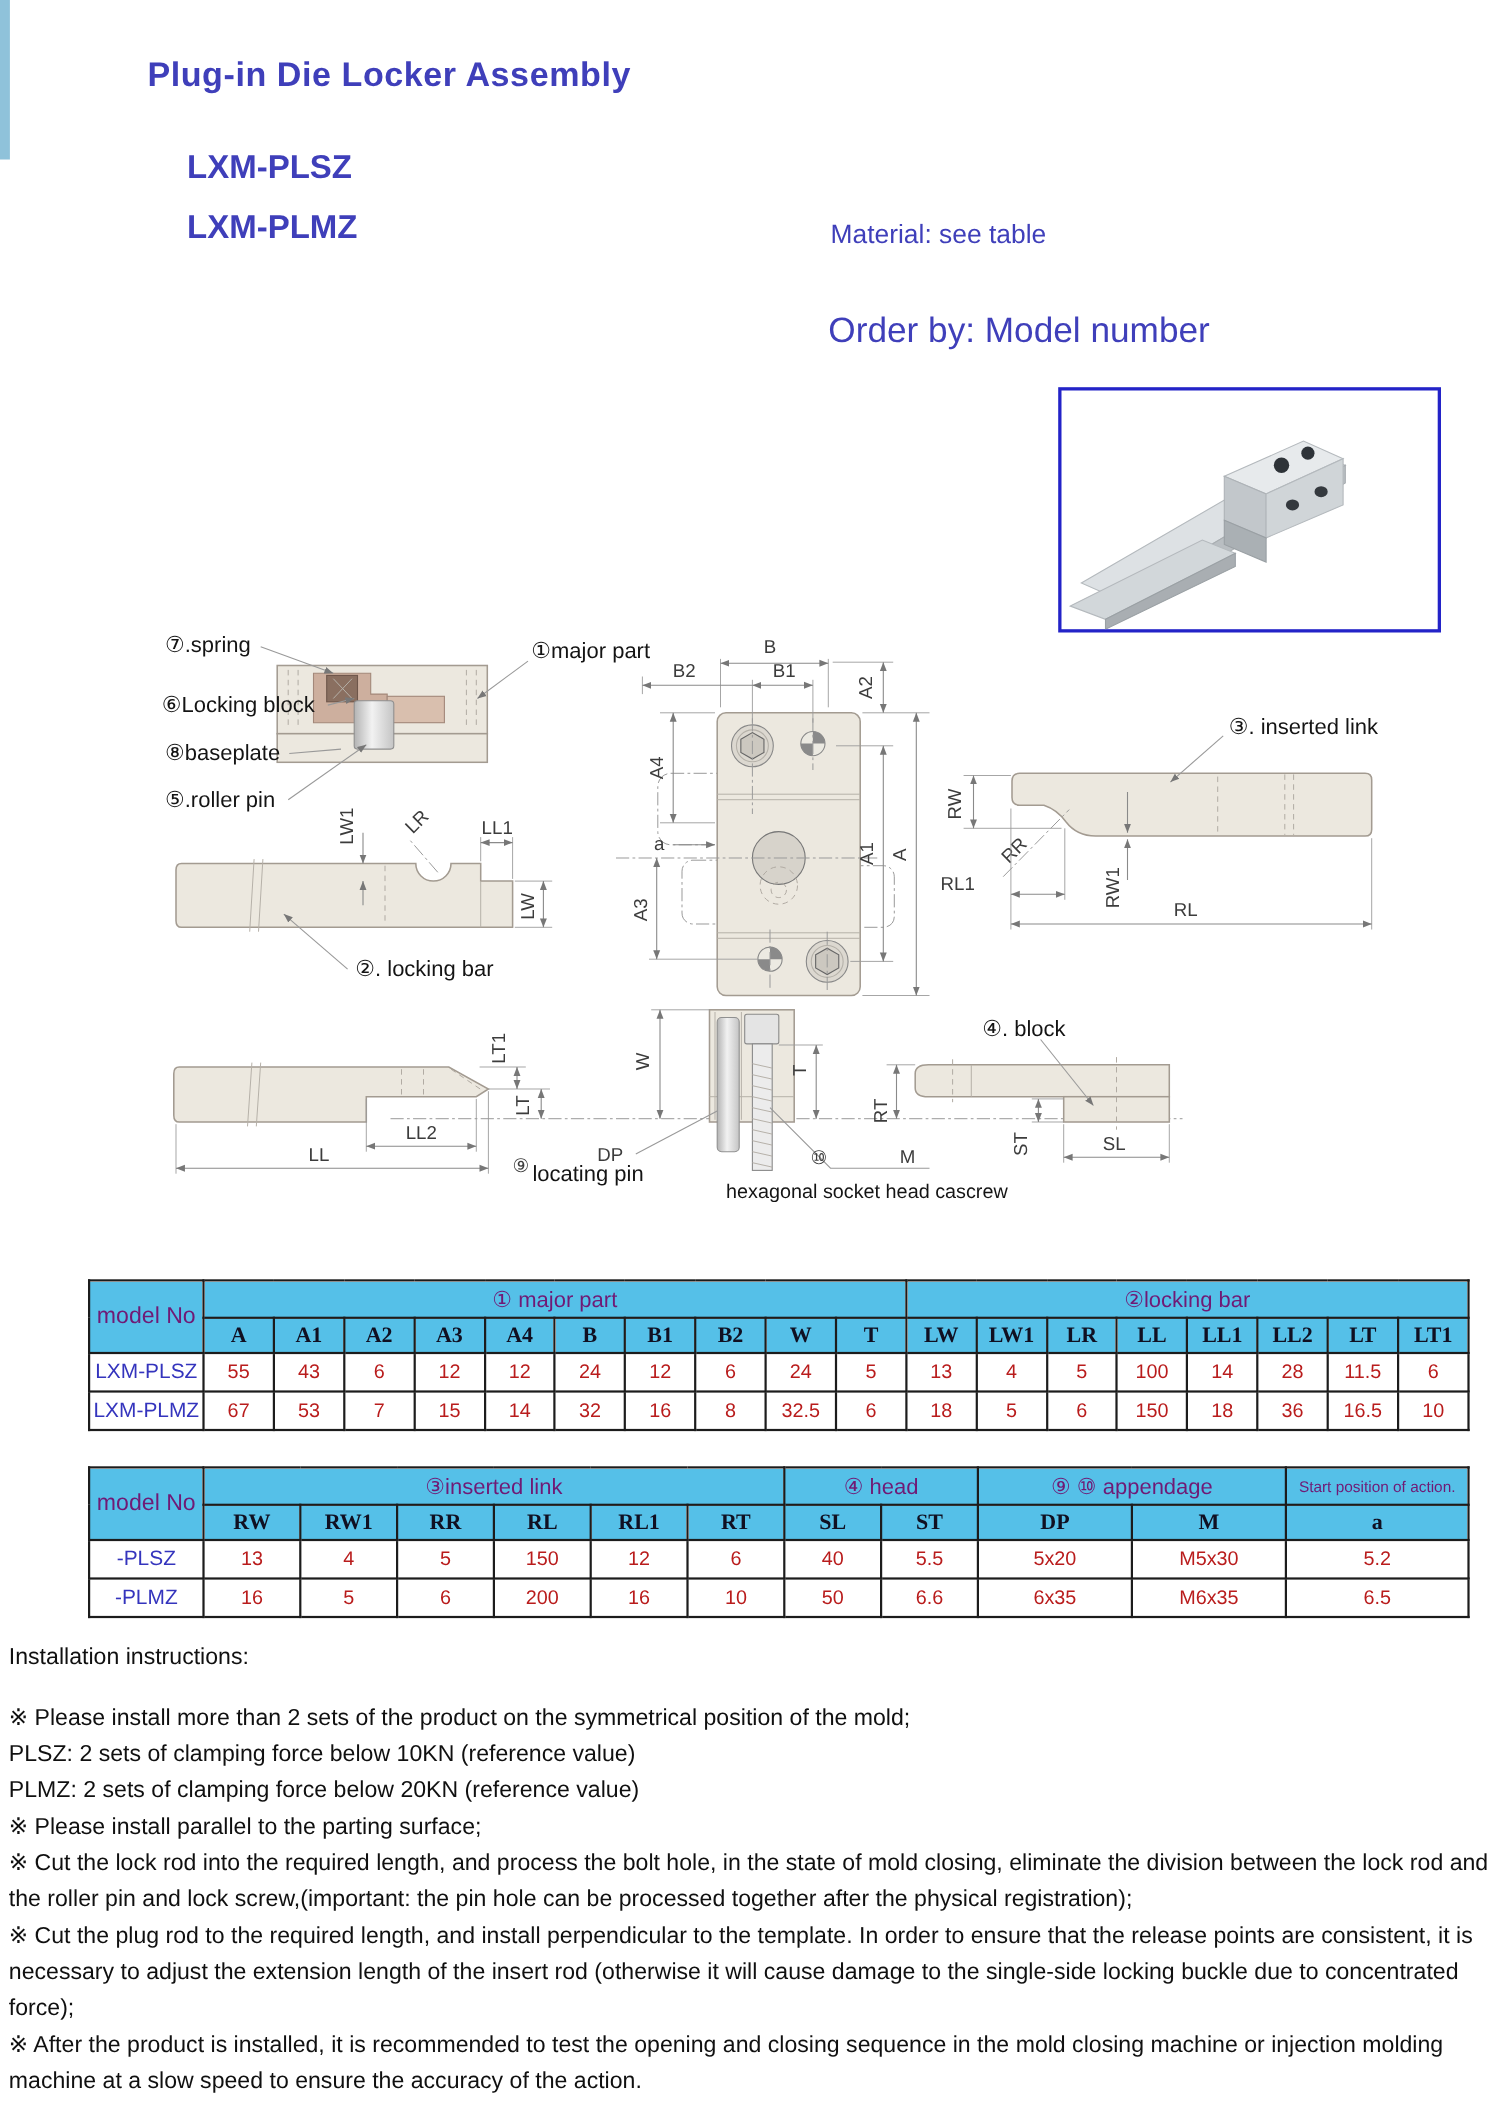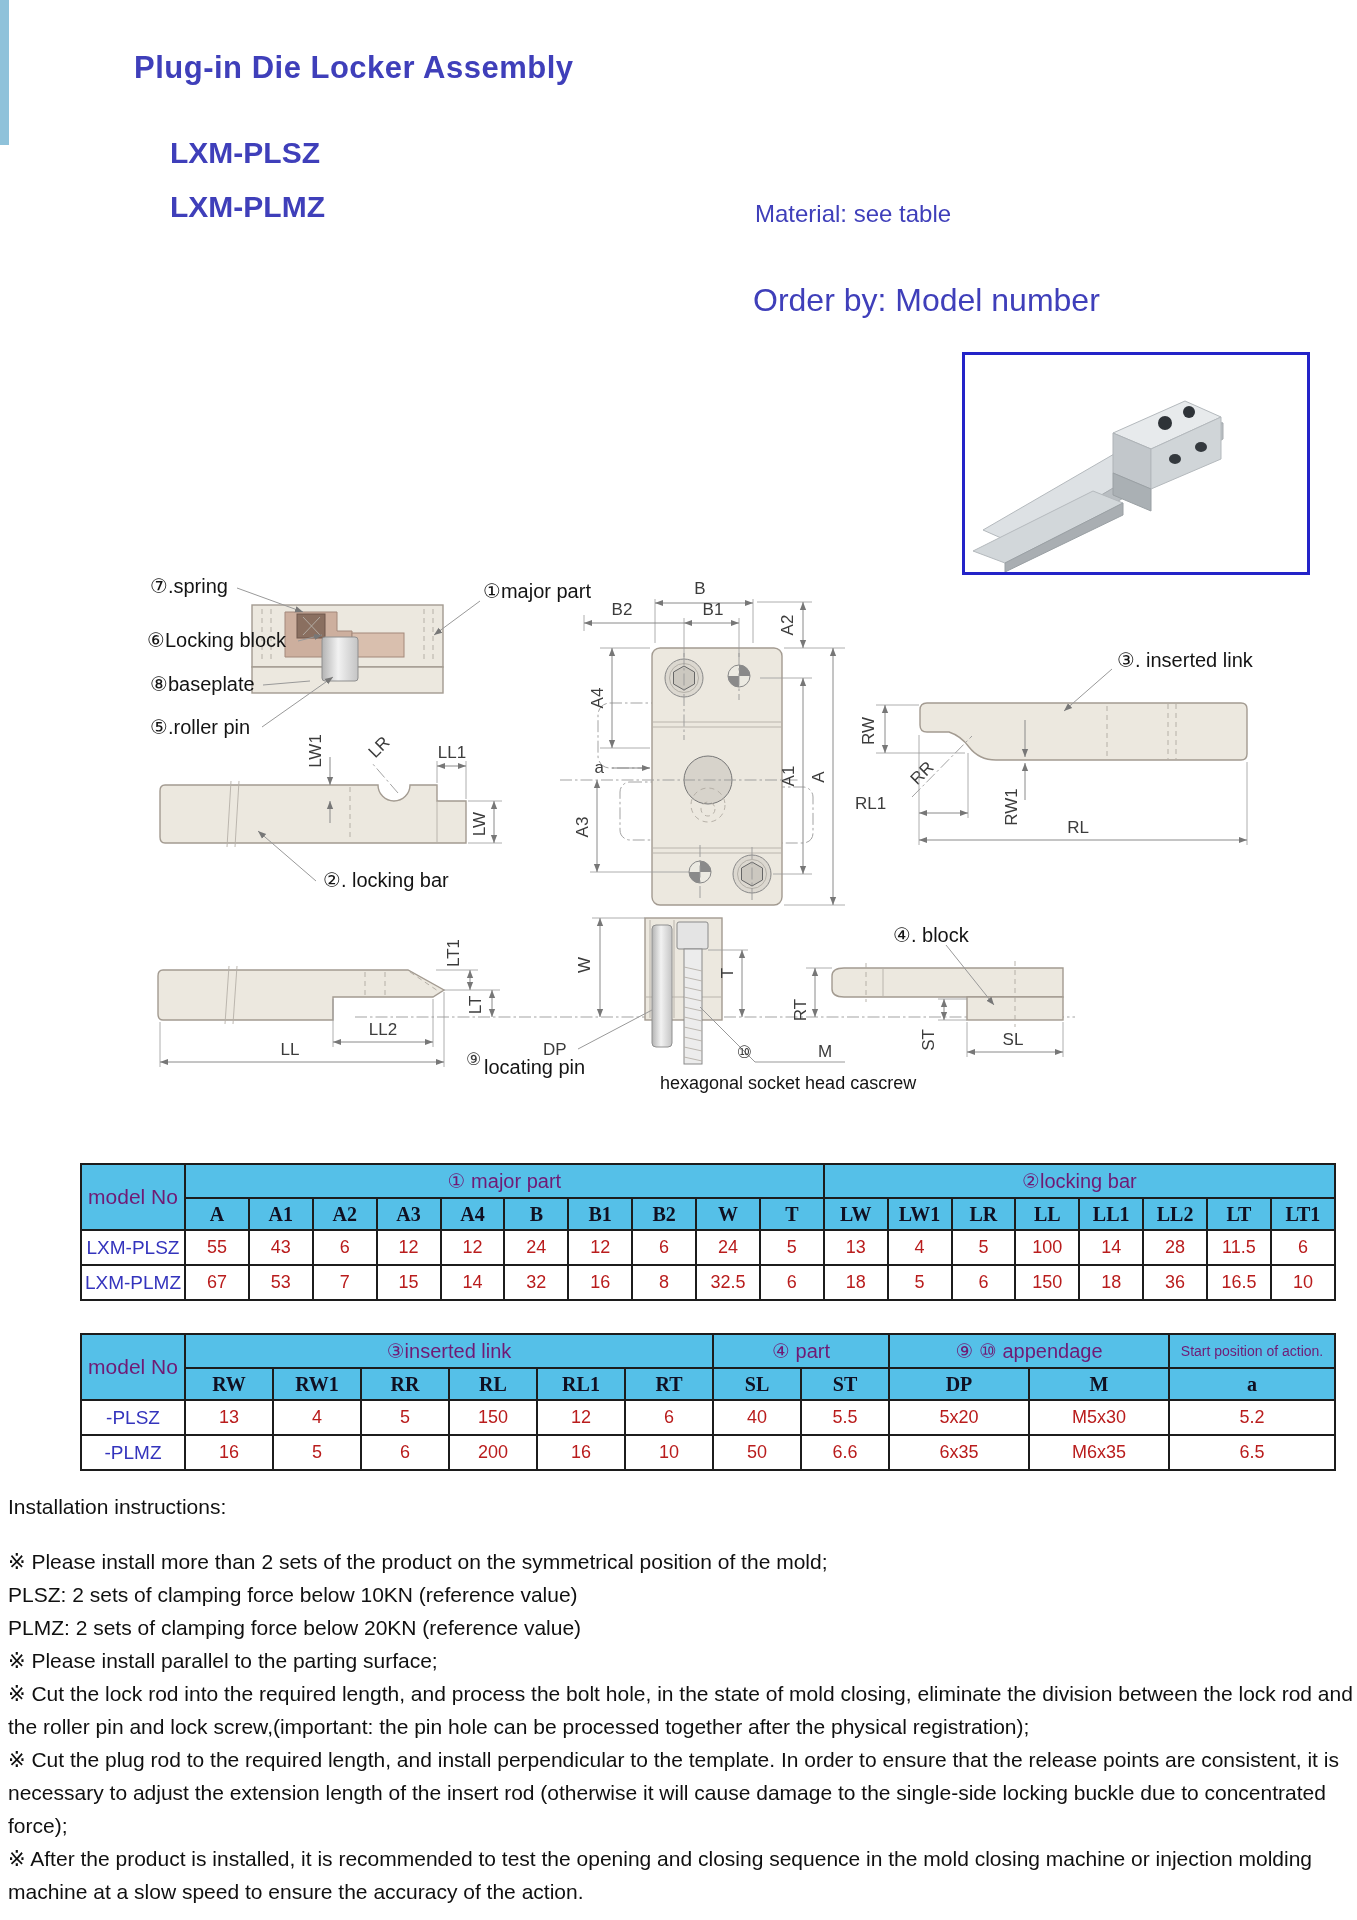--- a/index.html
+++ b/index.html
@@ -400,21 +400,21 @@
         <col style="width:88px">
       <col style="width:88px">
         <col style="width:140px">
         <col style="width:140px">
         <col>
     </colgroup>
     <tbody>
         <tr>
       <td class="hblue modelh" rowspan="2">model No</td>
       <td class="hblue group-cell" colspan="6">③inserted link</td>
-      <td class="hblue group-cell" colspan="2">④ part</td>
+      <td class="hblue group-cell" colspan="2">④ head</td>
       <td class="hblue group-cell" colspan="2">⑨ ⑩ appendage</td>
       <td class="hblue group-cell startpos">Start position of action.</td>
     </tr>
     <tr>
       <td class="hblue colh">RW</td>
       <td class="hblue colh">RW1</td>
       <td class="hblue colh">RR</td>
       <td class="hblue colh">RL</td>
       <td class="hblue colh">RL1</td>
       <td class="hblue colh">RT</td>

